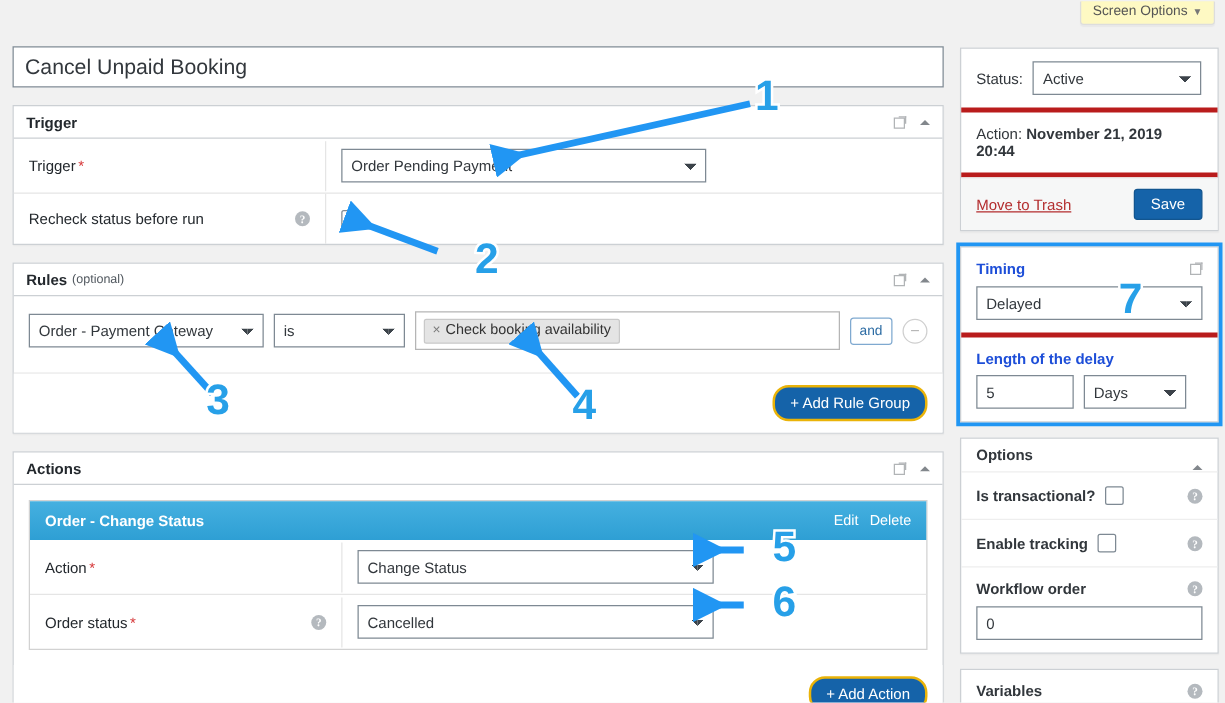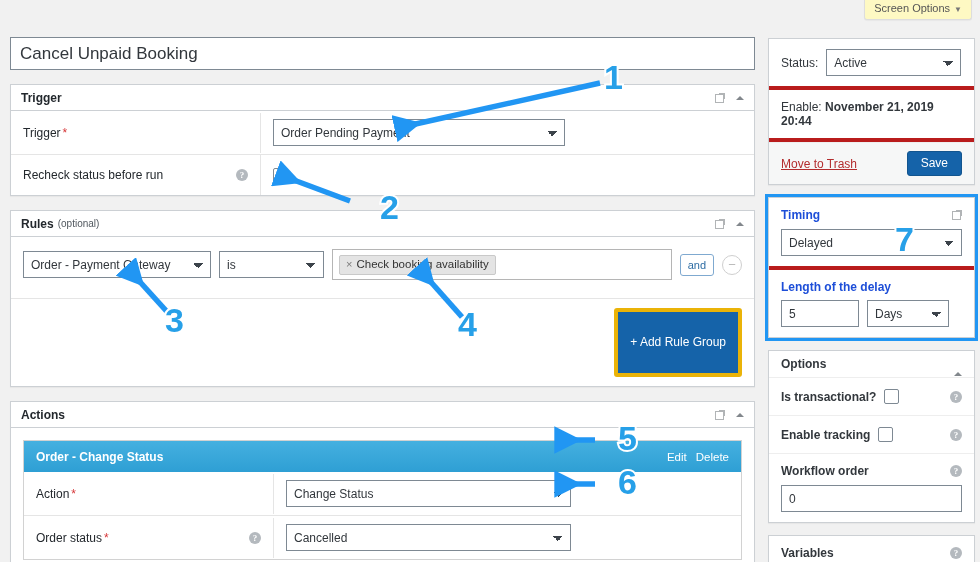--- a/index.html
+++ b/index.html
@@ -159,22 +159,22 @@
     font-size:11px; padding:4px 7px; border-radius:3px; line-height:12px;
   }
   .btn-minus {
     width:20px;height:20px;border-radius:50%;border:1px solid #cfcfcf;
     color:#b7b7b7;font-size:13px;line-height:18px;text-align:center;background:#fff;
   }
   .box-footer {
     padding:9px 12px; display:flex; justify-content:flex-end; background:#fff;
   }
   .btn-primary {
-    background:#1563a9; border:4px solid #eab308; color:#fff;
-    font-size:12px; padding:24px 12px; border-radius:3px; line-height:13px;
+    background:#1563a9; border:2px solid #eab308; color:#fff;
+    font-size:12px; padding:6px 12px; border-radius:13px; line-height:13px;
     font-family:"Liberation Sans", sans-serif;
   }
 
   
   .actions-body { padding:12px; }
   .action-card { border:1px solid #d2d2d2; background:#fff; }
   .action-card-head {
     background: linear-gradient(#45b0e0, #2e9fd4);
     color:#fff; height:31px; display:flex; align-items:center; padding:0 12px;
     font-size:12px; font-weight:bold;
@@ -367,21 +367,21 @@
       <div class="side-row">
         <div class="status-line">
           <span>Status:</span>
           <select class="wp-select sel-status">
             <option>Active</option>
           </select>
         </div>
       </div>
       <div class="side-row">
         <div class="created-line">
-          <span>Enable:</span>
+          <span>Action:</span>
           <b>November 21, 2019 20:44</b>
         </div>
       </div>
       <div class="side-footer">
         <a class="trash-link">Move to Trash</a>
         <button class="btn-save">Save</button>
       </div>
     </div>
 
     <div class="side-box highlight-box">

